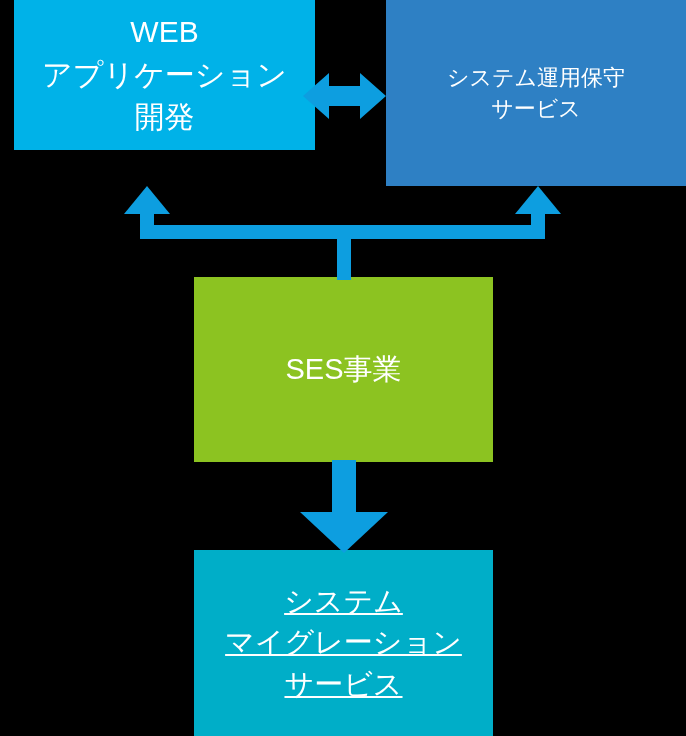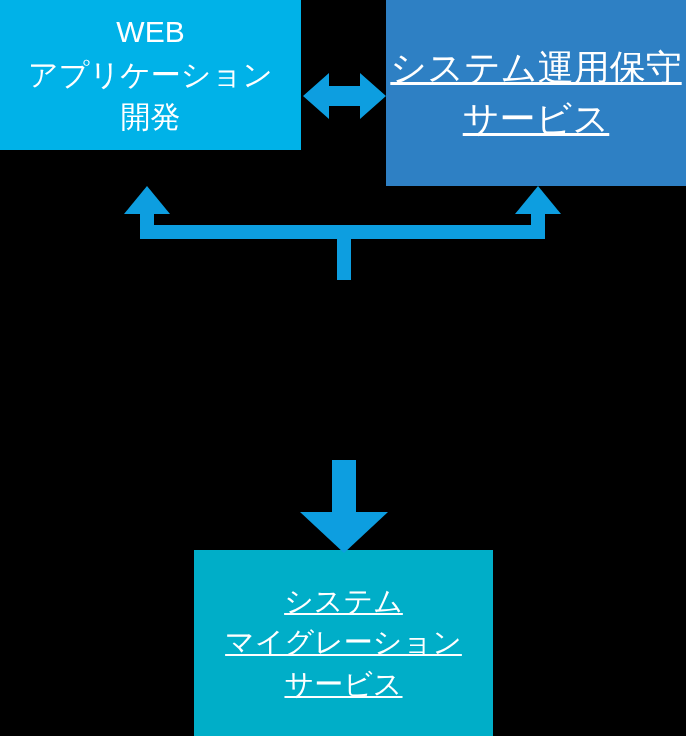--- a/index.html
+++ b/index.html
@@ -26,37 +26,37 @@
     box-sizing: border-box;
   }
   .box .label {
     display: block;
     line-height: 1.42;
     white-space: pre-line;
   }
 
   
   #box-web {
-    left: 0px;
+    left: 14px;
     top: 0px;
     width: 301px;
     height: 150px;
     background: #00b2e8;
   }
   #box-web .label { font-size: 30px; }
 
   
   #box-ops {
     left: 386px;
     top: 0px;
     width: 300px;
     height: 186px;
     background: #2e80c4;
   }
-  #box-ops .label { font-size: 36px; text-decoration: underline; }
+  #box-ops .label { font-size: 22px; }
 
   
   #box-ses {
     left: 194px;
     top: 277px;
     width: 299px;
     height: 185px;
     background: #8cc321;
   }
   #box-ses .label { font-size: 29px; }
@@ -91,20 +91,23 @@
     <span class="label">WEB
 アプリケーション
 開発</span>
   </div>
 
   <div class="box" id="box-ops">
     <span class="label">システム運用保守
 サービス</span>
   </div>
 
+  <div class="box" id="box-ses">
+    <span class="label">SES事業</span>
+  </div>
 
   <div class="box" id="box-migration">
     <span class="label">システム
 マイグレーション
 サービス</span>
   </div>
 
   <svg id="connectors" viewBox="0 0 686 736">
 
     <g>

